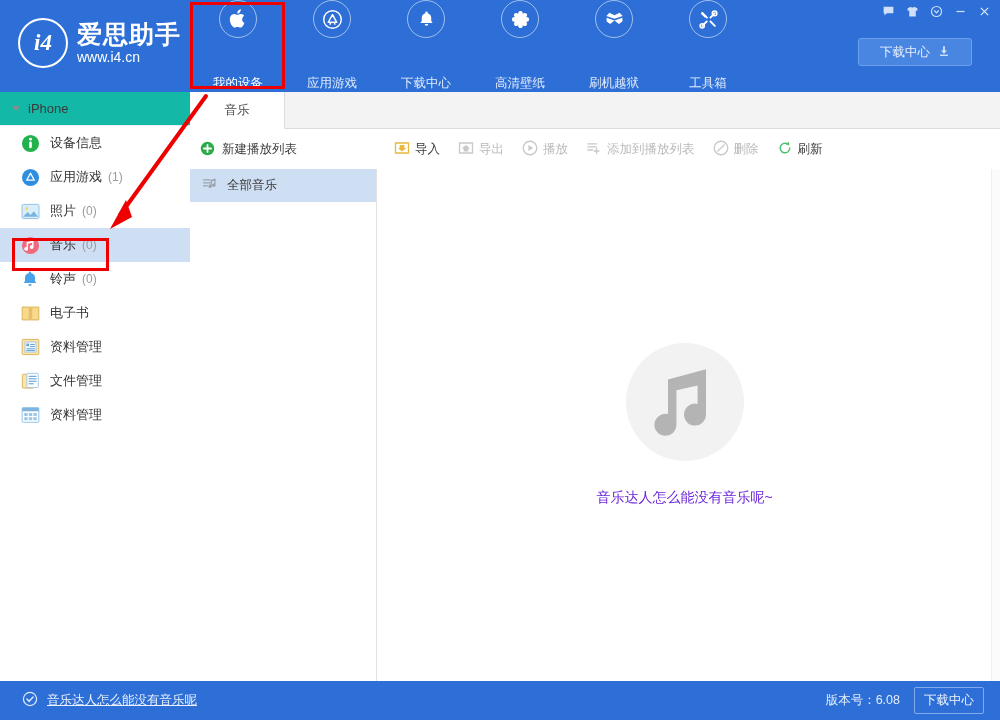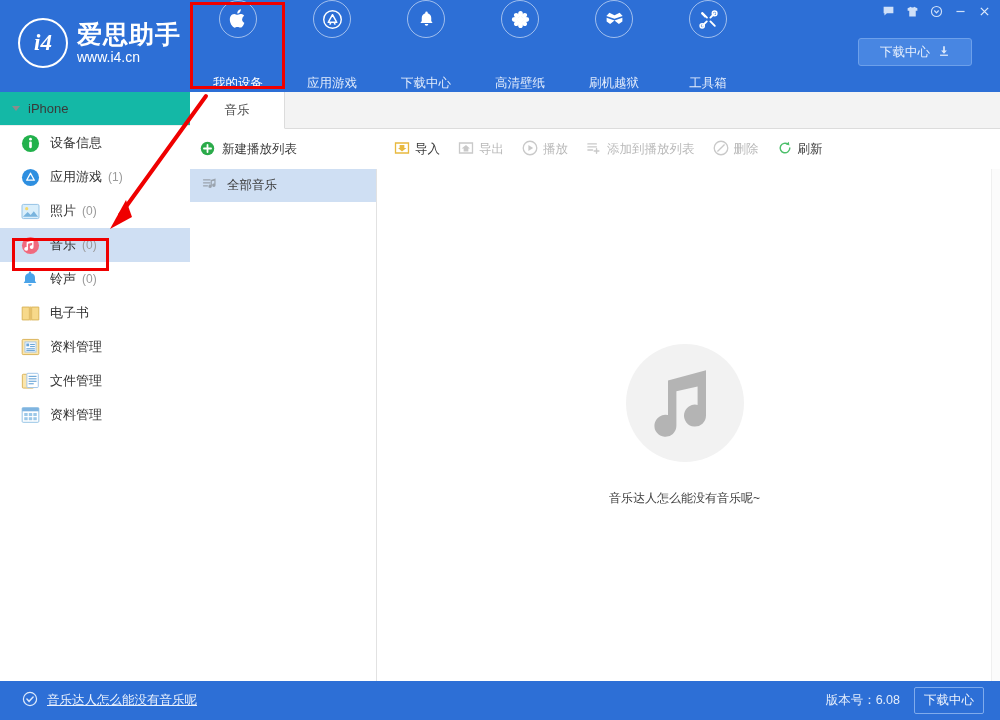--- a/index.html
+++ b/index.html
@@ -83,21 +83,21 @@
   .playlists{position:absolute;left:0;top:77px;width:186px;bottom:0;background:#fff;
      border-right:1px solid #e2e2e2;}
   .pl-item{height:33px;display:flex;align-items:center;padding-left:12px;cursor:pointer;gap:9px;}
   .pl-item.active{background:#cfdff3;}
   .pl-lb{font-size:12.5px;color:#3a3a3a;}
 
   .emptywrap{position:absolute;left:187px;top:77px;right:8px;bottom:0;background:#fff;
      display:flex;flex-direction:column;align-items:center;justify-content:center;}
   .empty-circle{width:118px;height:118px;border-radius:50%;background:#f2f2f2;
      display:flex;align-items:center;justify-content:center;}
-  .empty-msg{margin-top:28px;font-size:12px;color:#404040;}
+  .empty-msg{margin-top:28px;font-size:14px;color:#6d28d9;}
 
   .vscroll{position:absolute;right:0;top:77px;width:8px;bottom:0;background:#fbfbfb;
      border-left:1px solid #efefef;}
 
   
   .anno-box{position:absolute;border:3px solid #ef0000;box-sizing:border-box;pointer-events:none;}
   .anno-arrow{position:absolute;left:0;top:0;width:1000px;height:720px;pointer-events:none;}
 </style>
 </head>
 <body>

